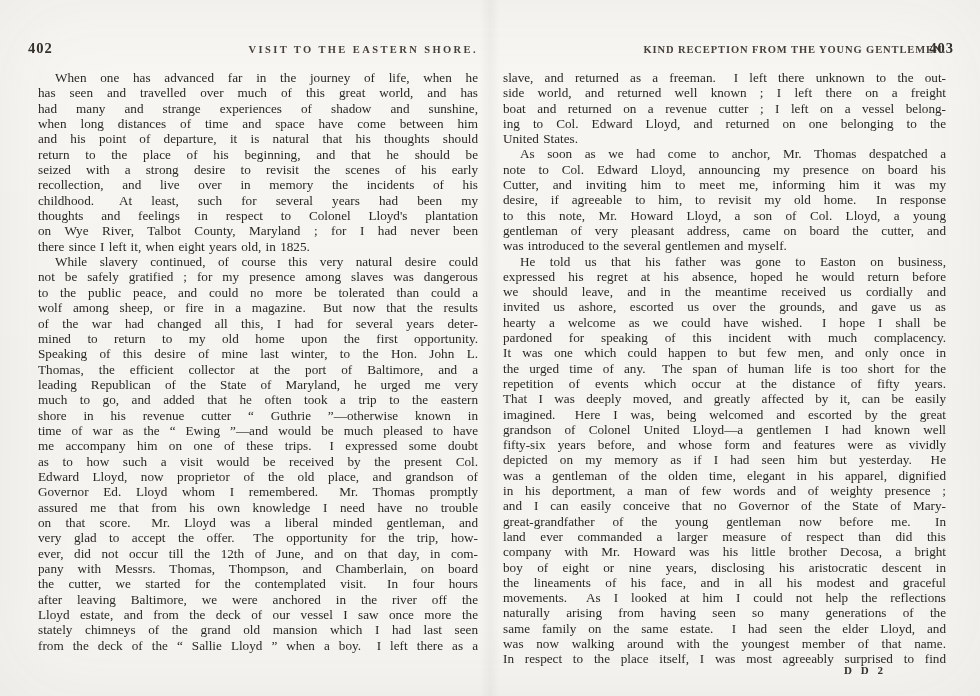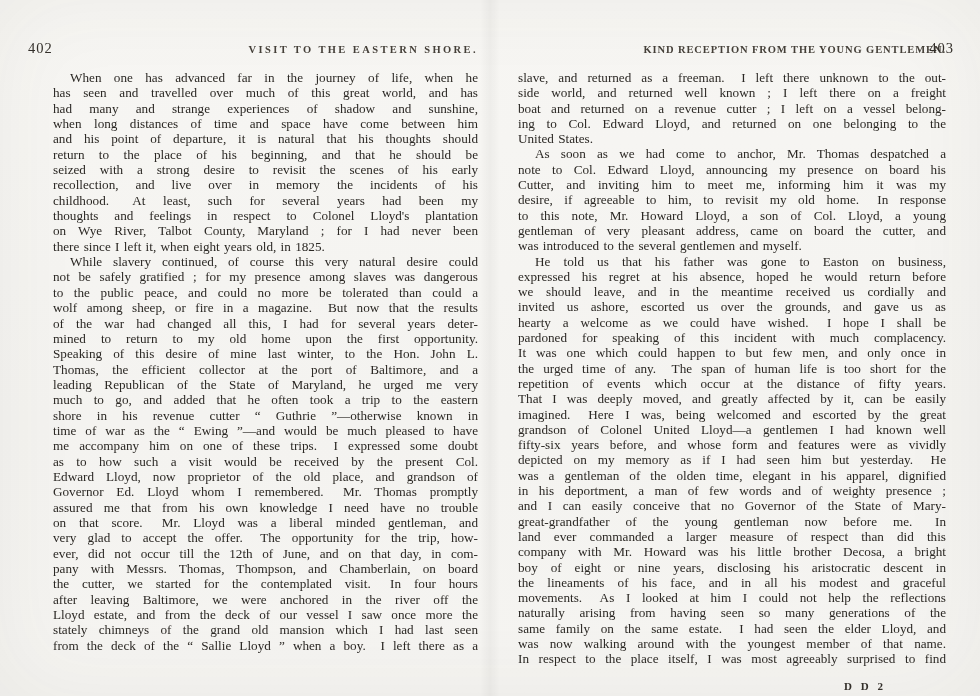--- a/index.html
+++ b/index.html
@@ -25,38 +25,38 @@
 
   .pagehead { position:absolute; top:44px; left:0; right:0; height:16px; }
   .runhead {
     display:block; text-align:right;
     font-size:10.5px; font-weight:700; color:#443f38;
   }
   .runhead-left  { letter-spacing:2.4px; }
   .runhead-right { letter-spacing:0.9px; }
   .pagenum {
     position:absolute; top:-4px;
-    font-size:14.5px; font-weight:400; color:#332f2a; letter-spacing:1px;
+    font-size:14.5px; font-weight:700; color:#332f2a; letter-spacing:1px;
   }
   .pagenum-left  { left:-10px; }
   .pagenum-right { right:-8px; }
 
   .pagebody {
     position:absolute; top:70px; left:0; right:0;
-    font-size:13.2px; line-height:15.35px; word-spacing:1px;margin-left:15px;
+    font-size:13.2px; line-height:15.35px; word-spacing:1px;
   }
   .page-right .pagebody { line-height:15.3px; }
 
   .line { text-align:justify; text-align-last:justify; }
   .para > .line:last-child { text-align-last:left; }
   .para.continues > .line:last-child { text-align-last:justify; }
   .line.indent { text-indent:17px; }
 
   .signature {
-    position:absolute; top:680px; right:60px;
+    position:absolute; top:664px; right:60px;
     font-size:11px; font-weight:700; letter-spacing:3px; color:#332f2a;
   }
 </style>
 </head>
 <body>
 
 <div class="sheet">
   <div class="gutter-shade"></div>
 
   <div class="page page-left">

